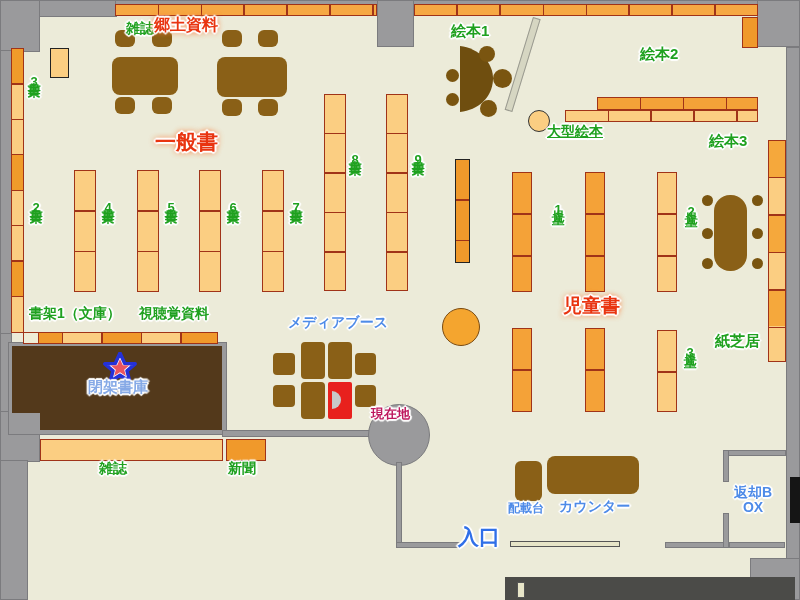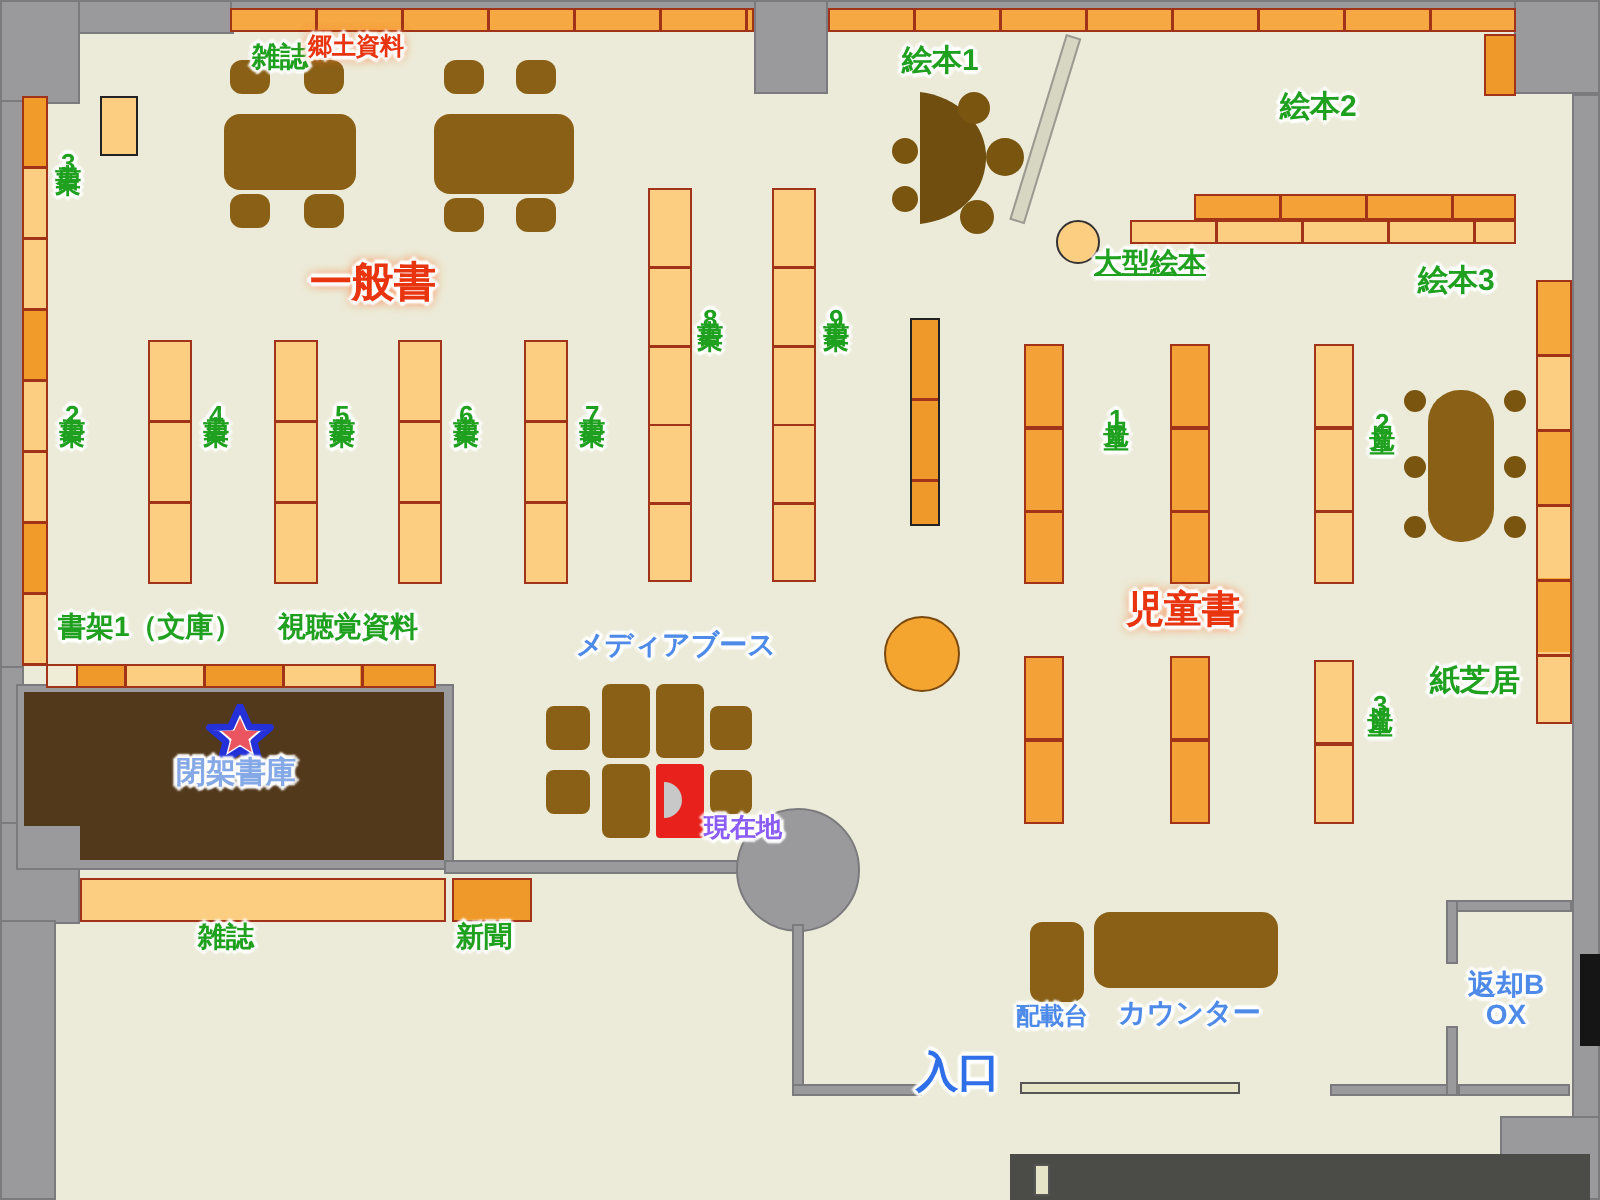--- a/index.html
+++ b/index.html
@@ -9,21 +9,21 @@
   .shelf{position:absolute;background:#FBCE82;border:1.5px solid #A03318;box-sizing:border-box;}
   .furn{position:absolute;background:#8A6017;border-radius:6px;}
   .lbl{position:absolute;font-weight:bold;font-size:13px;line-height:1.05;white-space:nowrap;
        text-shadow:-2px 0 1px #fff,2px 0 1px #fff,0 -2px 1px #fff,0 2px 1px #fff,
                    -1px -1px 1px #fff,1px 1px 1px #fff,-1px 1px 1px #fff,1px -1px 1px #fff;}
   .green{color:#1FA11F;}
   .blue{color:#4E8BE8;}
   .lightblue{color:#85A9E6;}
   .red{color:#E93410;text-shadow:-2px 0 1px #fff,2px 0 1px #fff,0 -2px 1px #fff,0 2px 1px #fff,
        -1px -1px 1px #fff,1px 1px 1px #fff,-1px 1px 1px #fff,1px -1px 1px #fff,0 0 6px #FF7733,0 0 6px #FF7733;}
-  .redstrong{color:#8b5cf6;}
+  .redstrong{color:#be185d;margin-left:19px;}
   .vert{writing-mode:vertical-rl;text-orientation:upright;letter-spacing:1px;}
   .seg3{background-image:repeating-linear-gradient(180deg,rgba(0,0,0,0) 0 39px,#A03318 39px 40.6px);}
   .seg5{background-image:repeating-linear-gradient(180deg,rgba(0,0,0,0) 0 38px,#A03318 38px 39.4px);}
   .seg40{background-image:repeating-linear-gradient(180deg,rgba(0,0,0,0) 0 40px,#A03318 40px 41.8px);}
   .hseg{background-image:repeating-linear-gradient(90deg,rgba(0,0,0,0) 0 41.5px,#A03318 41.5px 43px);}
   .circle{border-radius:50%;}
   .stool{position:absolute;background:#7A5510;border-radius:50%;}
 </style>
 </head>
 <body>
@@ -129,21 +129,21 @@
 
   <div class="furn" style="left:515px;top:461px;width:27px;height:40px;"></div>
   <div class="furn" style="left:547px;top:456px;width:92px;height:38px;border-radius:8px;"></div>
 
   <svg style="position:absolute;left:103px;top:352px;" width="34" height="32" viewBox="0 0 34 32">
     <polygon points="17,1 21.7,11.5 32.2,11.8 24,18.8 26.8,29.5 17,23.2 7.2,29.5 10,18.8 1.8,11.8 12.3,11.5" fill="#ffffff" stroke="#2431D8" stroke-width="3.5" stroke-linejoin="round"></polygon>
     <polygon points="17,1 21.7,11.5 32.2,11.8 24,18.8 26.8,29.5 17,23.2 7.2,29.5 10,18.8 1.8,11.8 12.3,11.5" fill="#EA5560" transform="translate(6.8,6.4) scale(0.6)"></polygon>
   </svg>
 
   <div class="lbl green" style="left:126px;top:21px;font-size:14px;">雑誌</div>
-  <div class="lbl red" style="left:154px;top:17px;font-size:12px;">郷土資料</div>
+  <div class="lbl red" style="left:154px;top:17px;font-size:16px;">郷土資料</div>
   <div class="lbl green vert" style="left:27px;top:72px;">書架3</div>
   <div class="lbl red" style="left:155px;top:131px;font-size:21px;">一般書</div>
   <div class="lbl green vert" style="left:29px;top:198px;">書架2</div>
   <div class="lbl green vert" style="left:101px;top:198px;">書架4</div>
   <div class="lbl green vert" style="left:164px;top:198px;">書架5</div>
   <div class="lbl green vert" style="left:226px;top:198px;">書架6</div>
   <div class="lbl green vert" style="left:289px;top:198px;">書架7</div>
   <div class="lbl green vert" style="left:348px;top:150px;">書架8</div>
   <div class="lbl green vert" style="left:411px;top:150px;">書架9</div>
   <div class="lbl green" style="left:451px;top:23px;font-size:15px;">絵本1</div>

